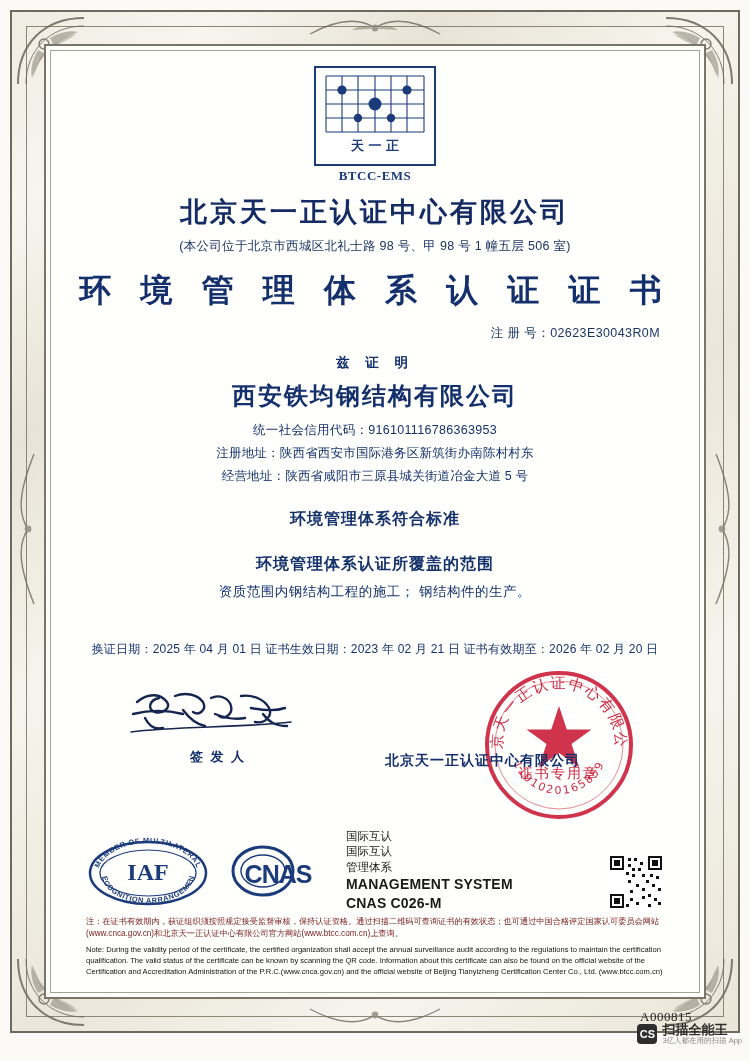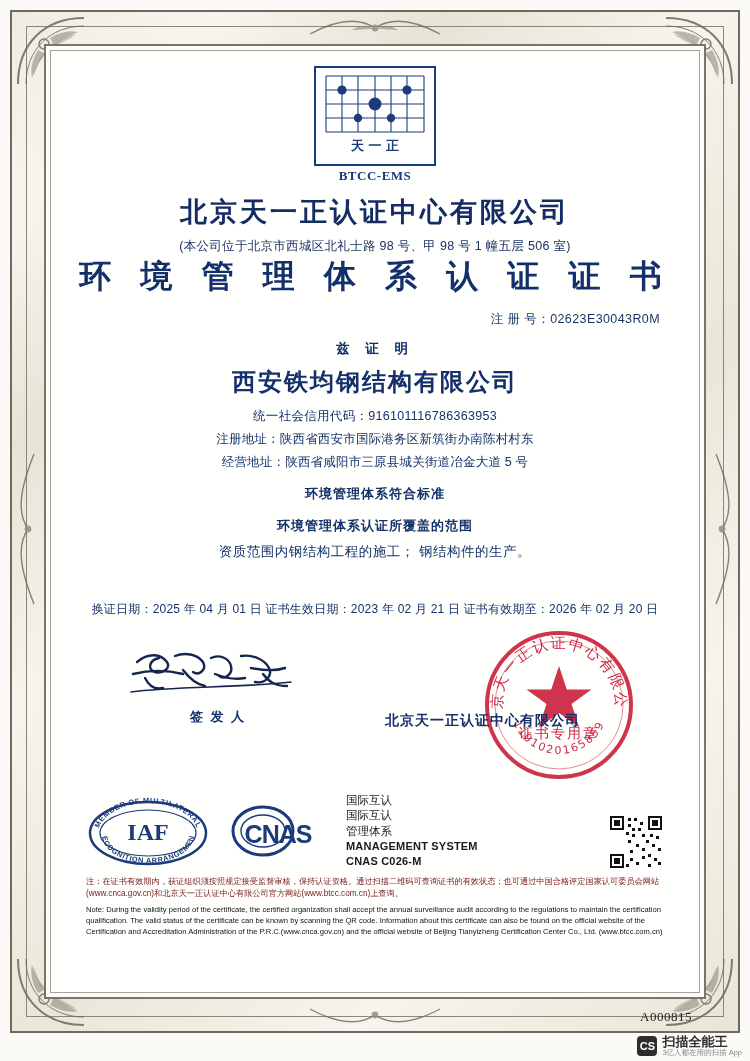--- a/index.html
+++ b/index.html
@@ -110,20 +110,21 @@
     color: #1b3362;
     margin-top: 8px;
     letter-spacing: .3px;
   }
   .cert-title {
     font-family: "DejaVu Sans", sans-serif;
     font-weight: bold;
     font-size: 32px;
     letter-spacing: 9px;
     color: #14306c;
+    margin-top: 14px;
   }
   .reg-no {
     text-align: right;
     font-size: 12.5px;
     color: #16325f;
     margin-top: 12px;
     padding-right: 12px;
     letter-spacing: .4px;
   }
   .hereby {
@@ -145,23 +146,23 @@
     font-size: 12.5px;
     margin-top: 10px;
     letter-spacing: .3px;
   }
   .addr-line {
     font-size: 12.5px;
     margin-top: 6px;
     letter-spacing: .2px;
   }
   .sub-head {
-    font-size: 13px;
-    font-weight: bold;
-    margin-top: 14px;
+    font-size: 16px;
+    font-weight: bold;
+    margin-top: 24px;
     letter-spacing: 1px;
   }
   .standard {
     font-family: "Liberation Serif", serif;
     font-size: 14.5px;
     margin-top: 7px;
     letter-spacing: .4px;
   }
   .scope-text {
     font-size: 13.5px;
@@ -231,21 +232,21 @@
   .cnas-text {
     text-align: left;
     margin-left: 10px;
     font-size: 11.5px;
     line-height: 1.35;
     color: #1a1a1a;
   }
   .cnas-text .en {
     font-family: "Liberation Sans", sans-serif;
     font-weight: bold;
-    font-size: 11px;
+    font-size: 14px;
     letter-spacing: .2px;
   }
   .qr {
     position: absolute;
     right: 8px;
     bottom: 4px;
     width: 56px;
     height: 56px;
   }
   .qr svg { width: 100%; height: 100%; display: block; }
@@ -275,21 +276,21 @@
     font-size: 13px;
     color: #222;
     letter-spacing: .5px;
     margin-top: 40px;
   }
 
   
   .scan-wm {
     position: absolute;
     right: 8px;
-    bottom: 4px;
+    bottom: 16px;
     display: flex;
     align-items: center;
     gap: 5px;
     padding-left: 20px;
   }
   .scan-badge {
     width: 20px; height: 20px;
     border-radius: 4px;
     background: #2d2d2d;
     color: #fff;

